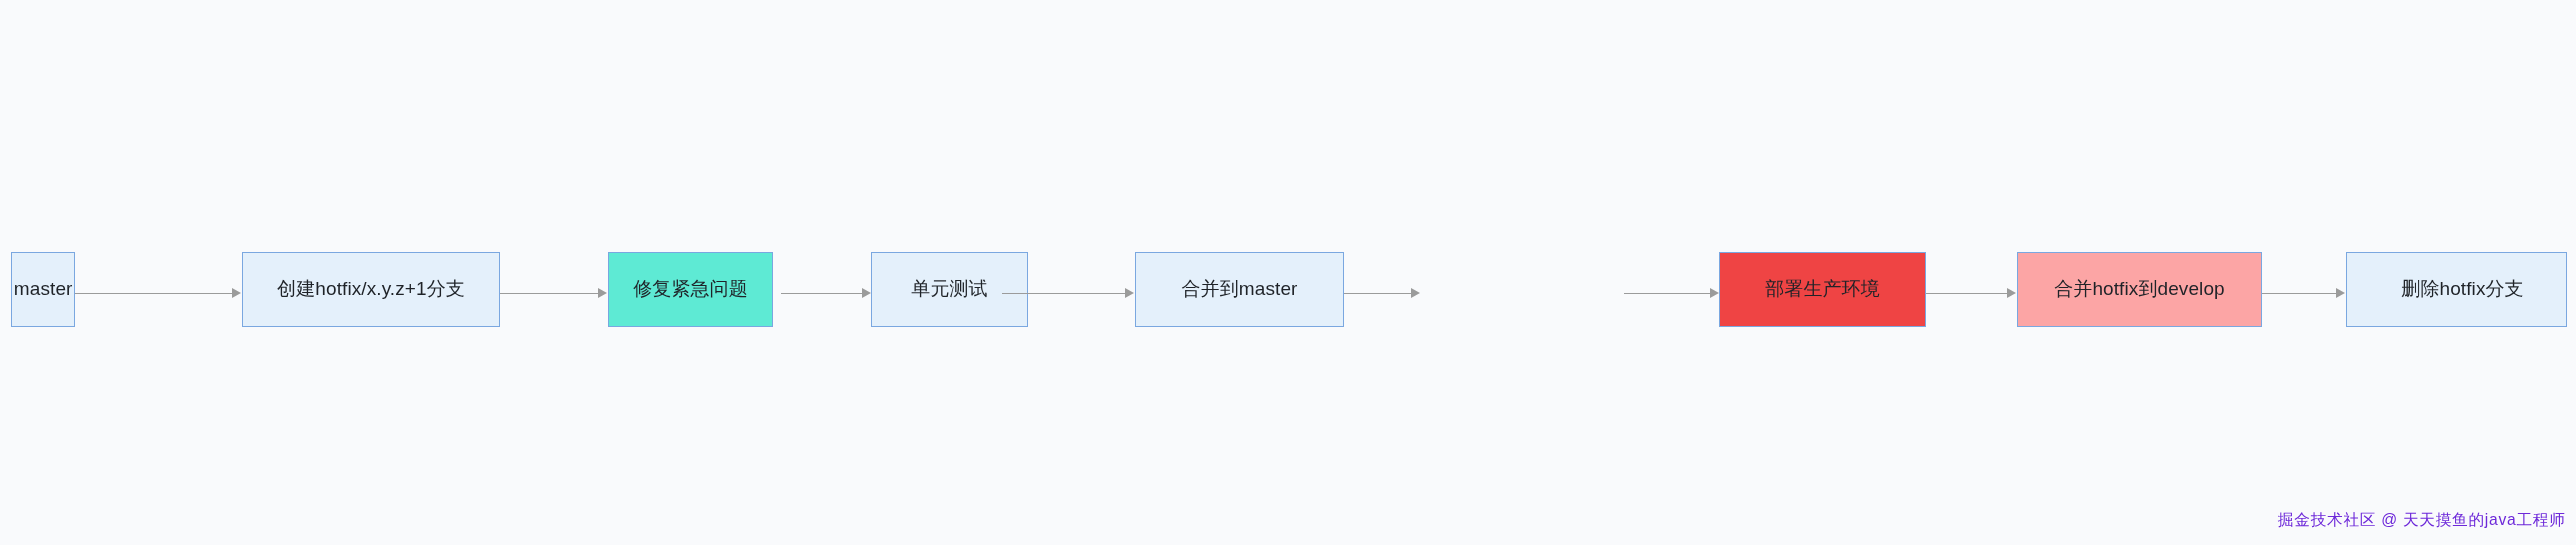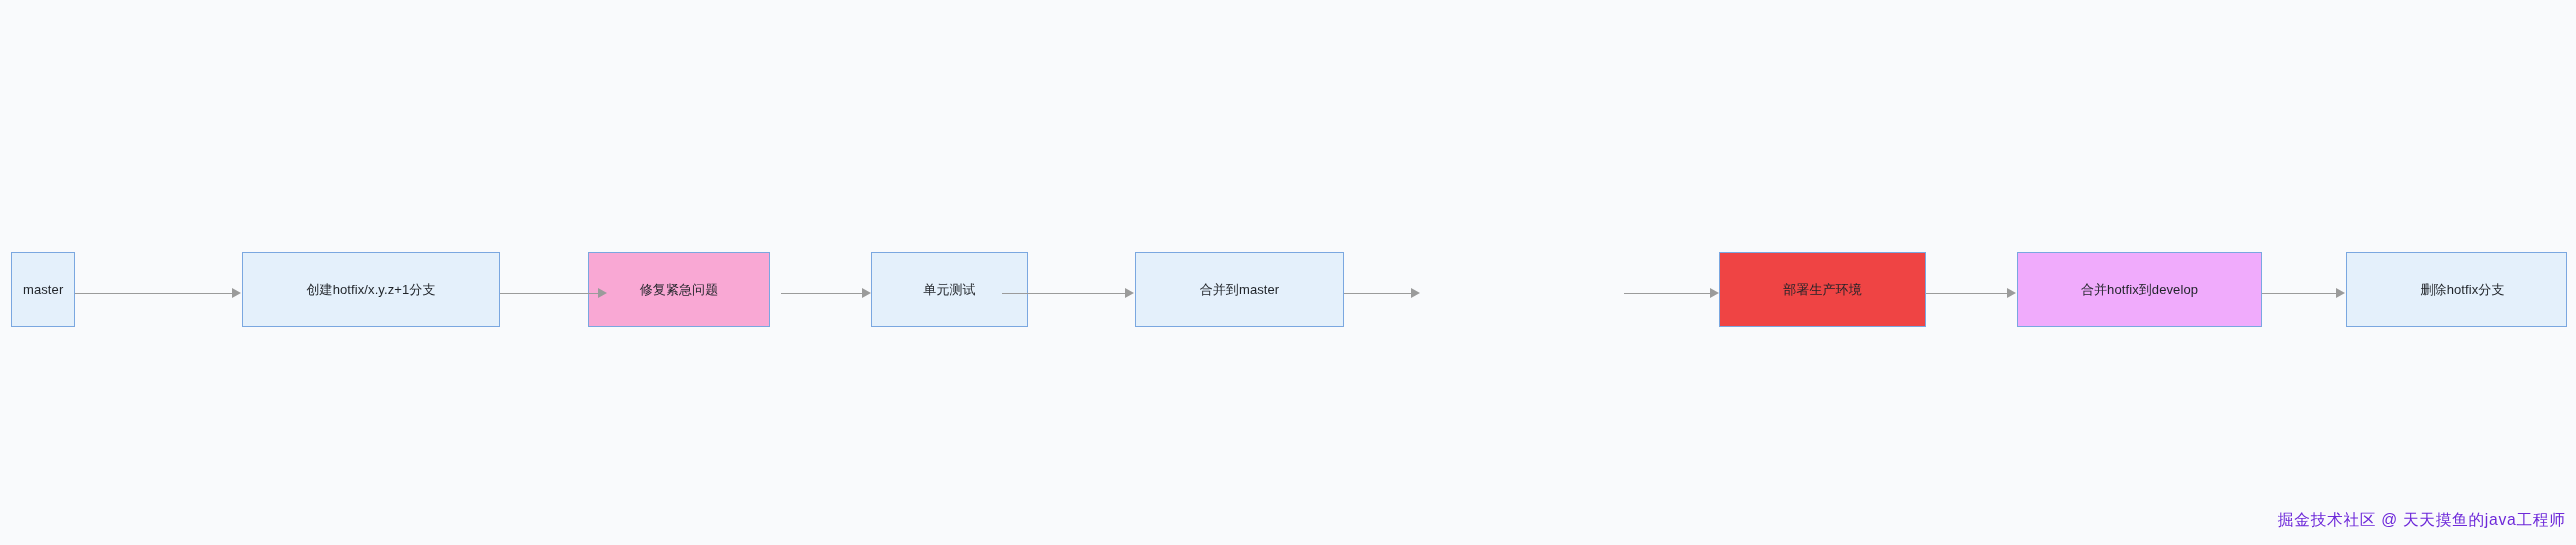--- a/index.html
+++ b/index.html
@@ -38,21 +38,21 @@
     height: 75px;
     box-sizing: border-box;
     background: #e4f0fb;
     border: 1.5px solid #7aa7e0;
     display: flex;
     align-items: center;
     justify-content: center;
   }
 
   .node-label {
-    font-size: 13px;
+    font-size: 19px;
     color: #1f2328;
     line-height: 1.2;
     white-space: nowrap;
     letter-spacing: 0.1px;
   }
 
   
   .connector {
     position: absolute;
     top: 288px;
@@ -91,33 +91,33 @@
 
 <div id="flow-canvas">
 
   <div class="flow-row" id="flow-row">
       <div class="node" style="left: 11.2px; width: 64px; background: rgb(228, 240, 251); border-color: rgb(122, 167, 224);">
         <span class="node-label">master</span>
       </div>
       <div class="node" style="left: 242px; width: 258px; background: rgb(228, 240, 251); border-color: rgb(122, 167, 224);">
         <span class="node-label">创建hotfix/x.y.z+1分支</span>
       </div>
-      <div class="node" style="left: 588px; width: 182px; background: #f9a8d4; border-color: rgb(122, 167, 224);">
+      <div class="node" style="left: 608px; width: 165px; background: #5eead4; border-color: rgb(122, 167, 224);">
         <span class="node-label">修复紧急问题</span>
       </div>
       <div class="node" style="left: 871px; width: 157px; background: rgb(228, 240, 251); border-color: rgb(122, 167, 224);">
         <span class="node-label">单元测试</span>
       </div>
       <div class="node" style="left: 1135px; width: 209px; background: rgb(228, 240, 251); border-color: rgb(122, 167, 224);">
         <span class="node-label">合并到master</span>
       </div>
       <div class="node" style="left: 1719px; width: 207px; background: #ef4444; border-color: rgb(122, 167, 224);">
         <span class="node-label">部署生产环境</span>
       </div>
-      <div class="node" style="left: 2017px; width: 245px; background: #f0abfc; border-color: rgb(122, 167, 224);">
+      <div class="node" style="left: 2017px; width: 245px; background: #fca5a5; border-color: rgb(122, 167, 224);">
         <span class="node-label">合并hotfix到develop</span>
       </div>
       <div class="node" style="left: 2346px; width: 221px; background: rgb(228, 240, 251); border-color: rgb(122, 167, 224); padding-left: 12px;">
         <span class="node-label">删除hotfix分支</span>
       </div>
     </div>
 
   <div id="connector-layer">
       <div class="connector" style="left: 75px; width: 166px;">
         <div class="line" style="width: 157px; background: rgb(155, 155, 155);"></div>

